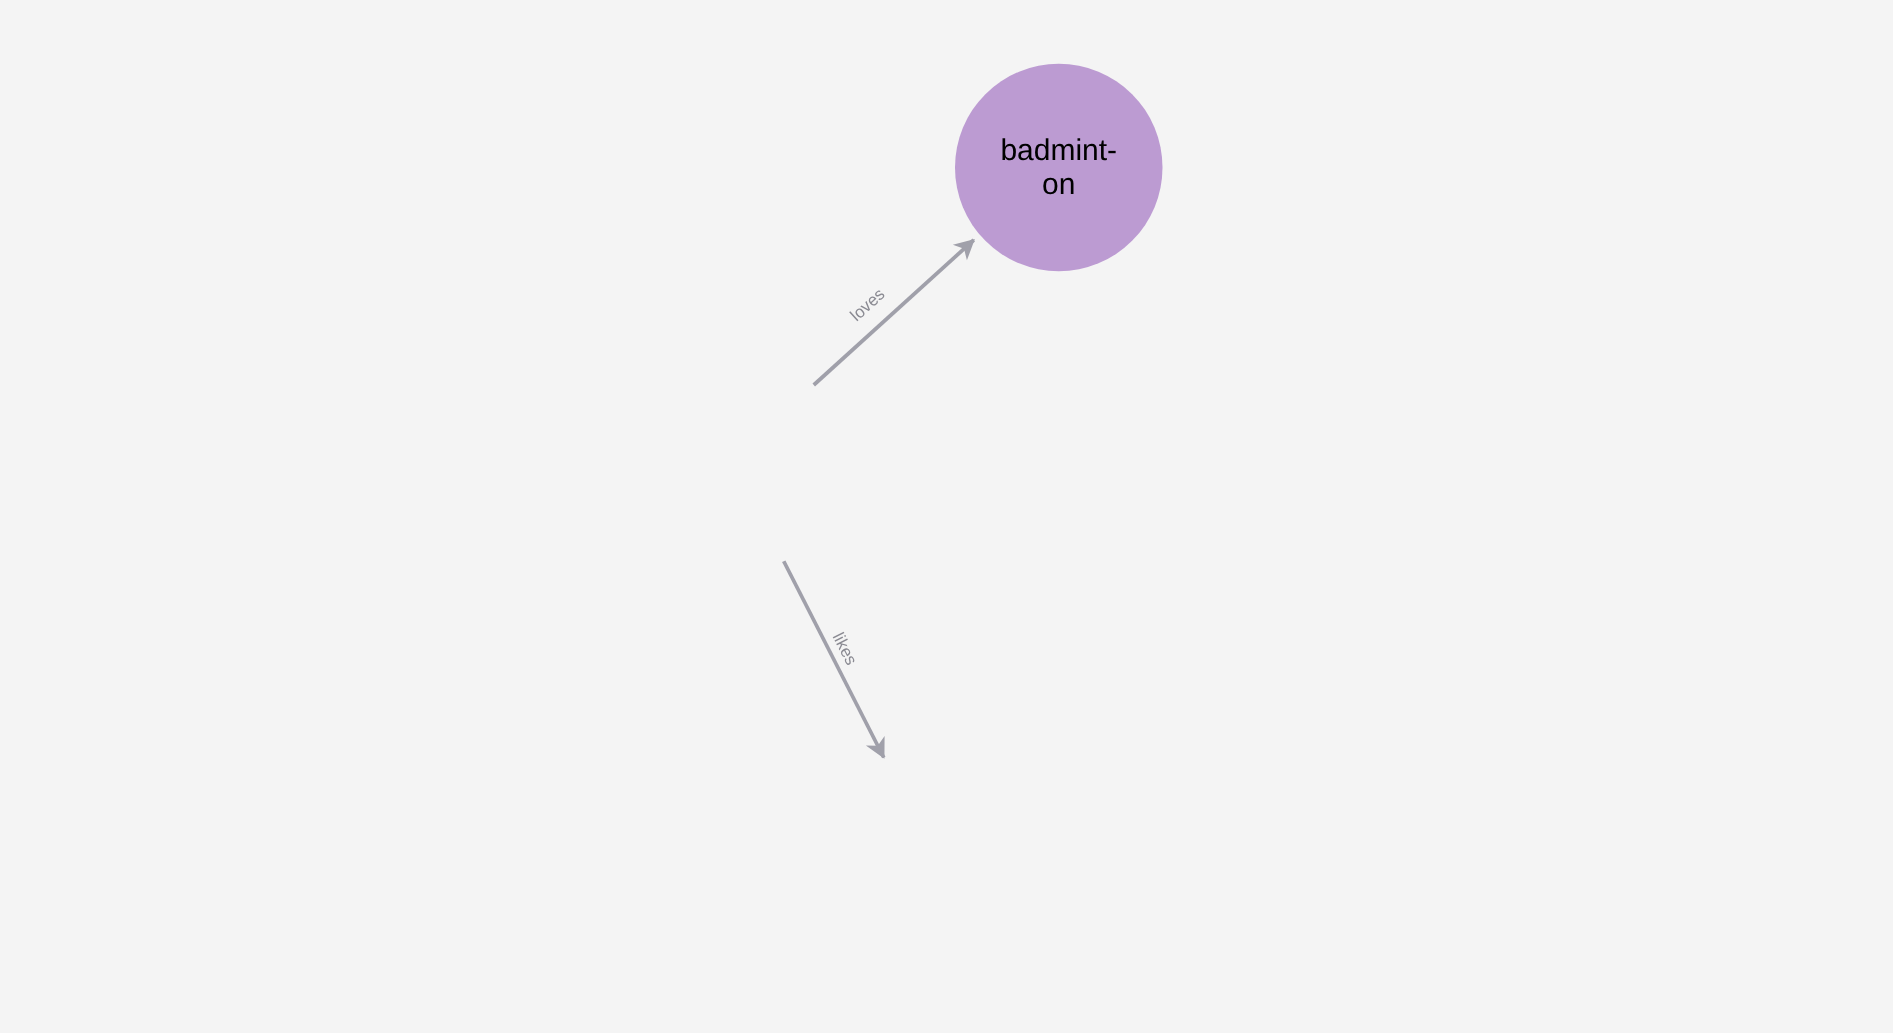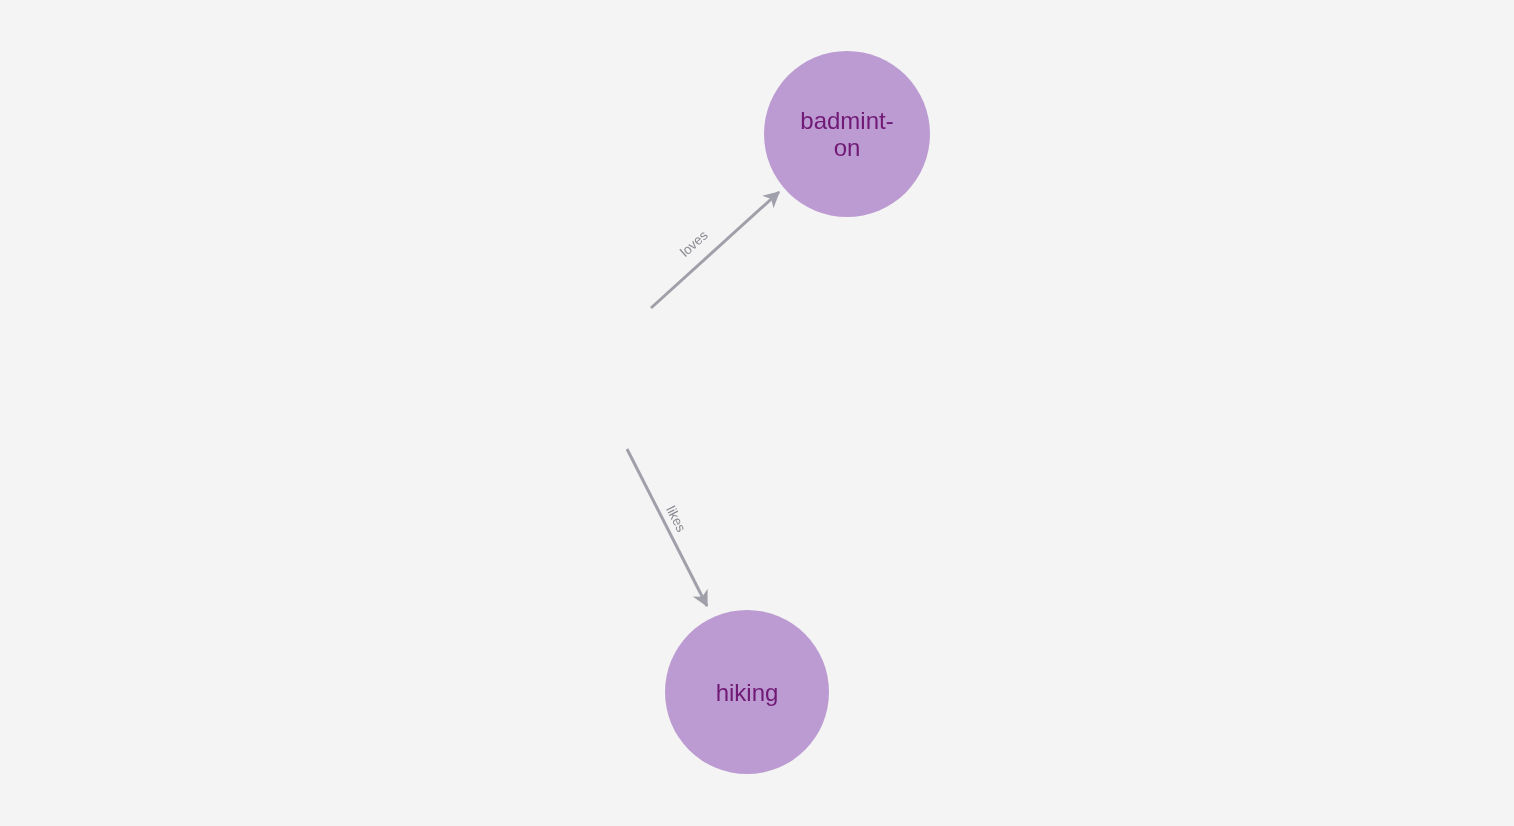--- a/index.html
+++ b/index.html
@@ -35,21 +35,21 @@
     align-items: center;
     justify-content: center;
     text-align: center;
     box-sizing: border-box;
     cursor: pointer;
   }
   .node-label {
     font-family: "Liberation Sans", sans-serif;
     font-size: 24px;
     line-height: 27px;
-    color: #701a75;
+    color: #000000;
     white-space: pre-line;
     letter-spacing: 0px;
     user-select: none;
     padding: 0 6px;
   }
   .edge-label {
     font-family: "Liberation Sans", sans-serif;
     font-size: 13.5px;
     fill: #8a8a92;
     user-select: none;
@@ -77,17 +77,14 @@
       <text class="edge-label" x="672" y="521" text-anchor="middle" transform="rotate(63 672 521)">likes</text>
     </g>
   </svg>
 
 
   <div class="graph-node" style="left:764px; top:51px; width:166px; height:166px; background:#bc9bd2;">
     <span class="node-label">badmint-
 on</span>
   </div>
 
-  <div class="graph-node" style="left:665px; top:610px; width:164px; height:164px; background:#bc9bd2;">
-    <span class="node-label">hiking</span>
-  </div>
 
 </div>
 
 </body></html>

